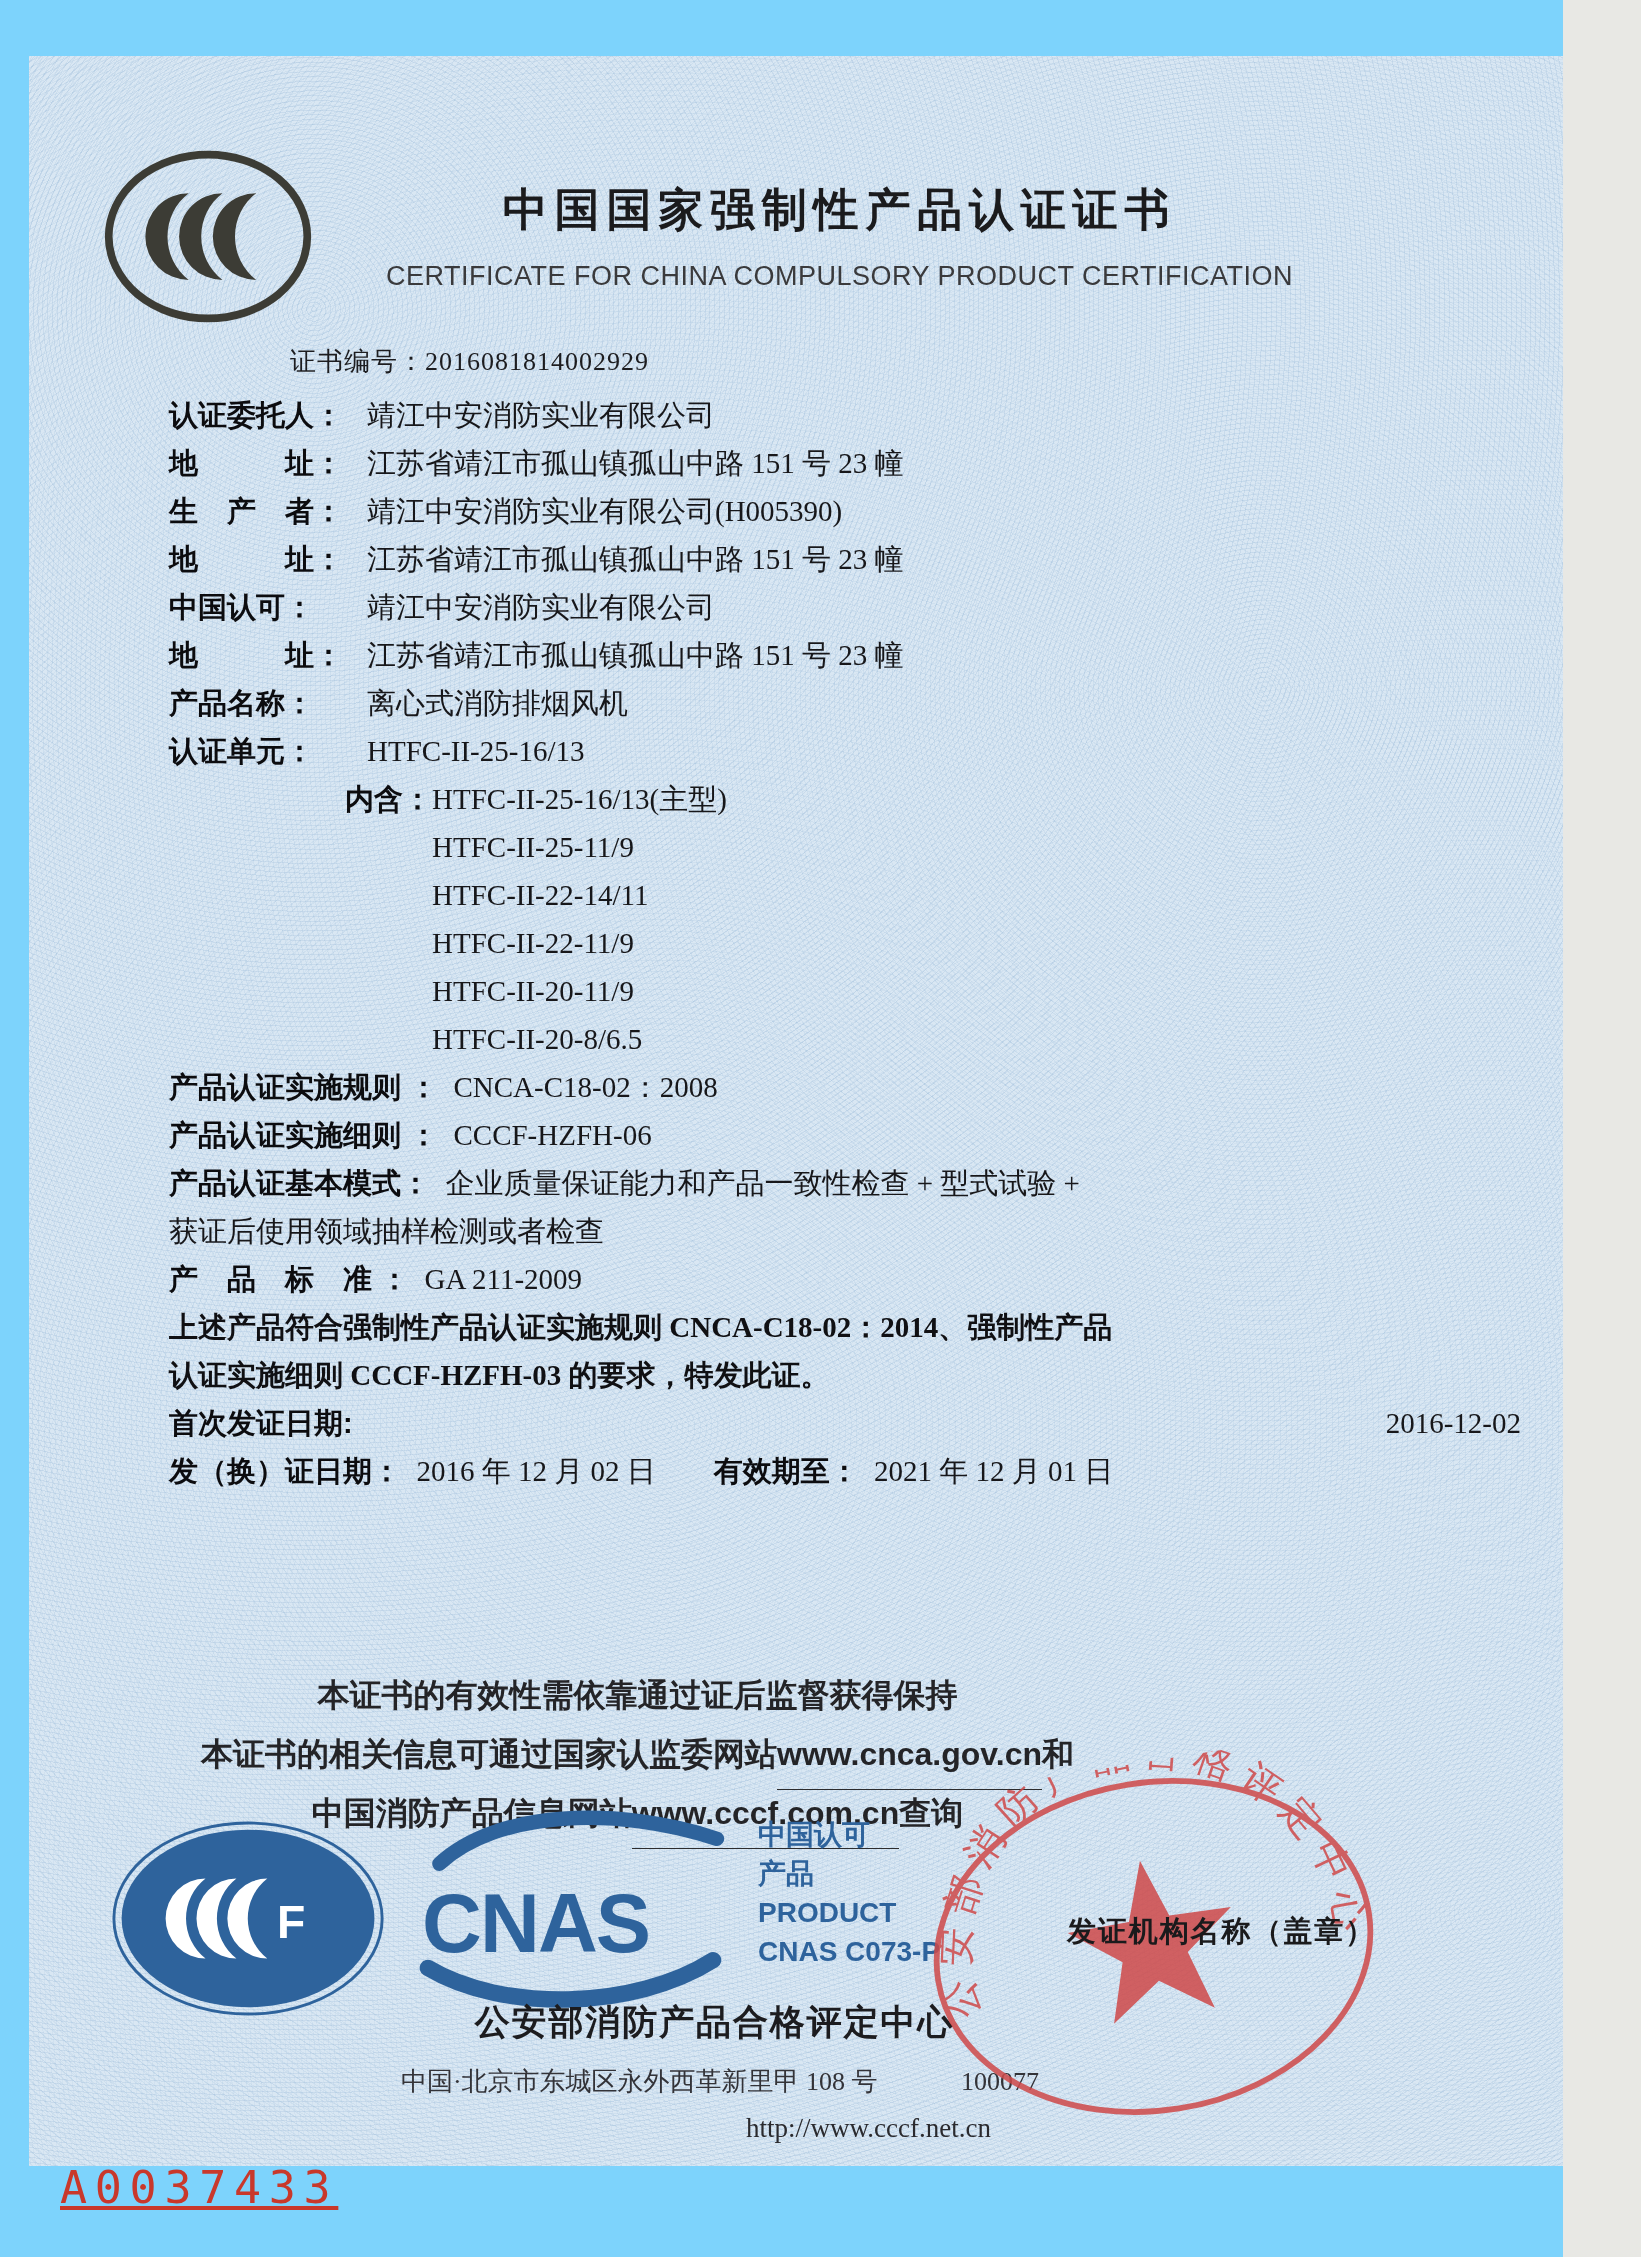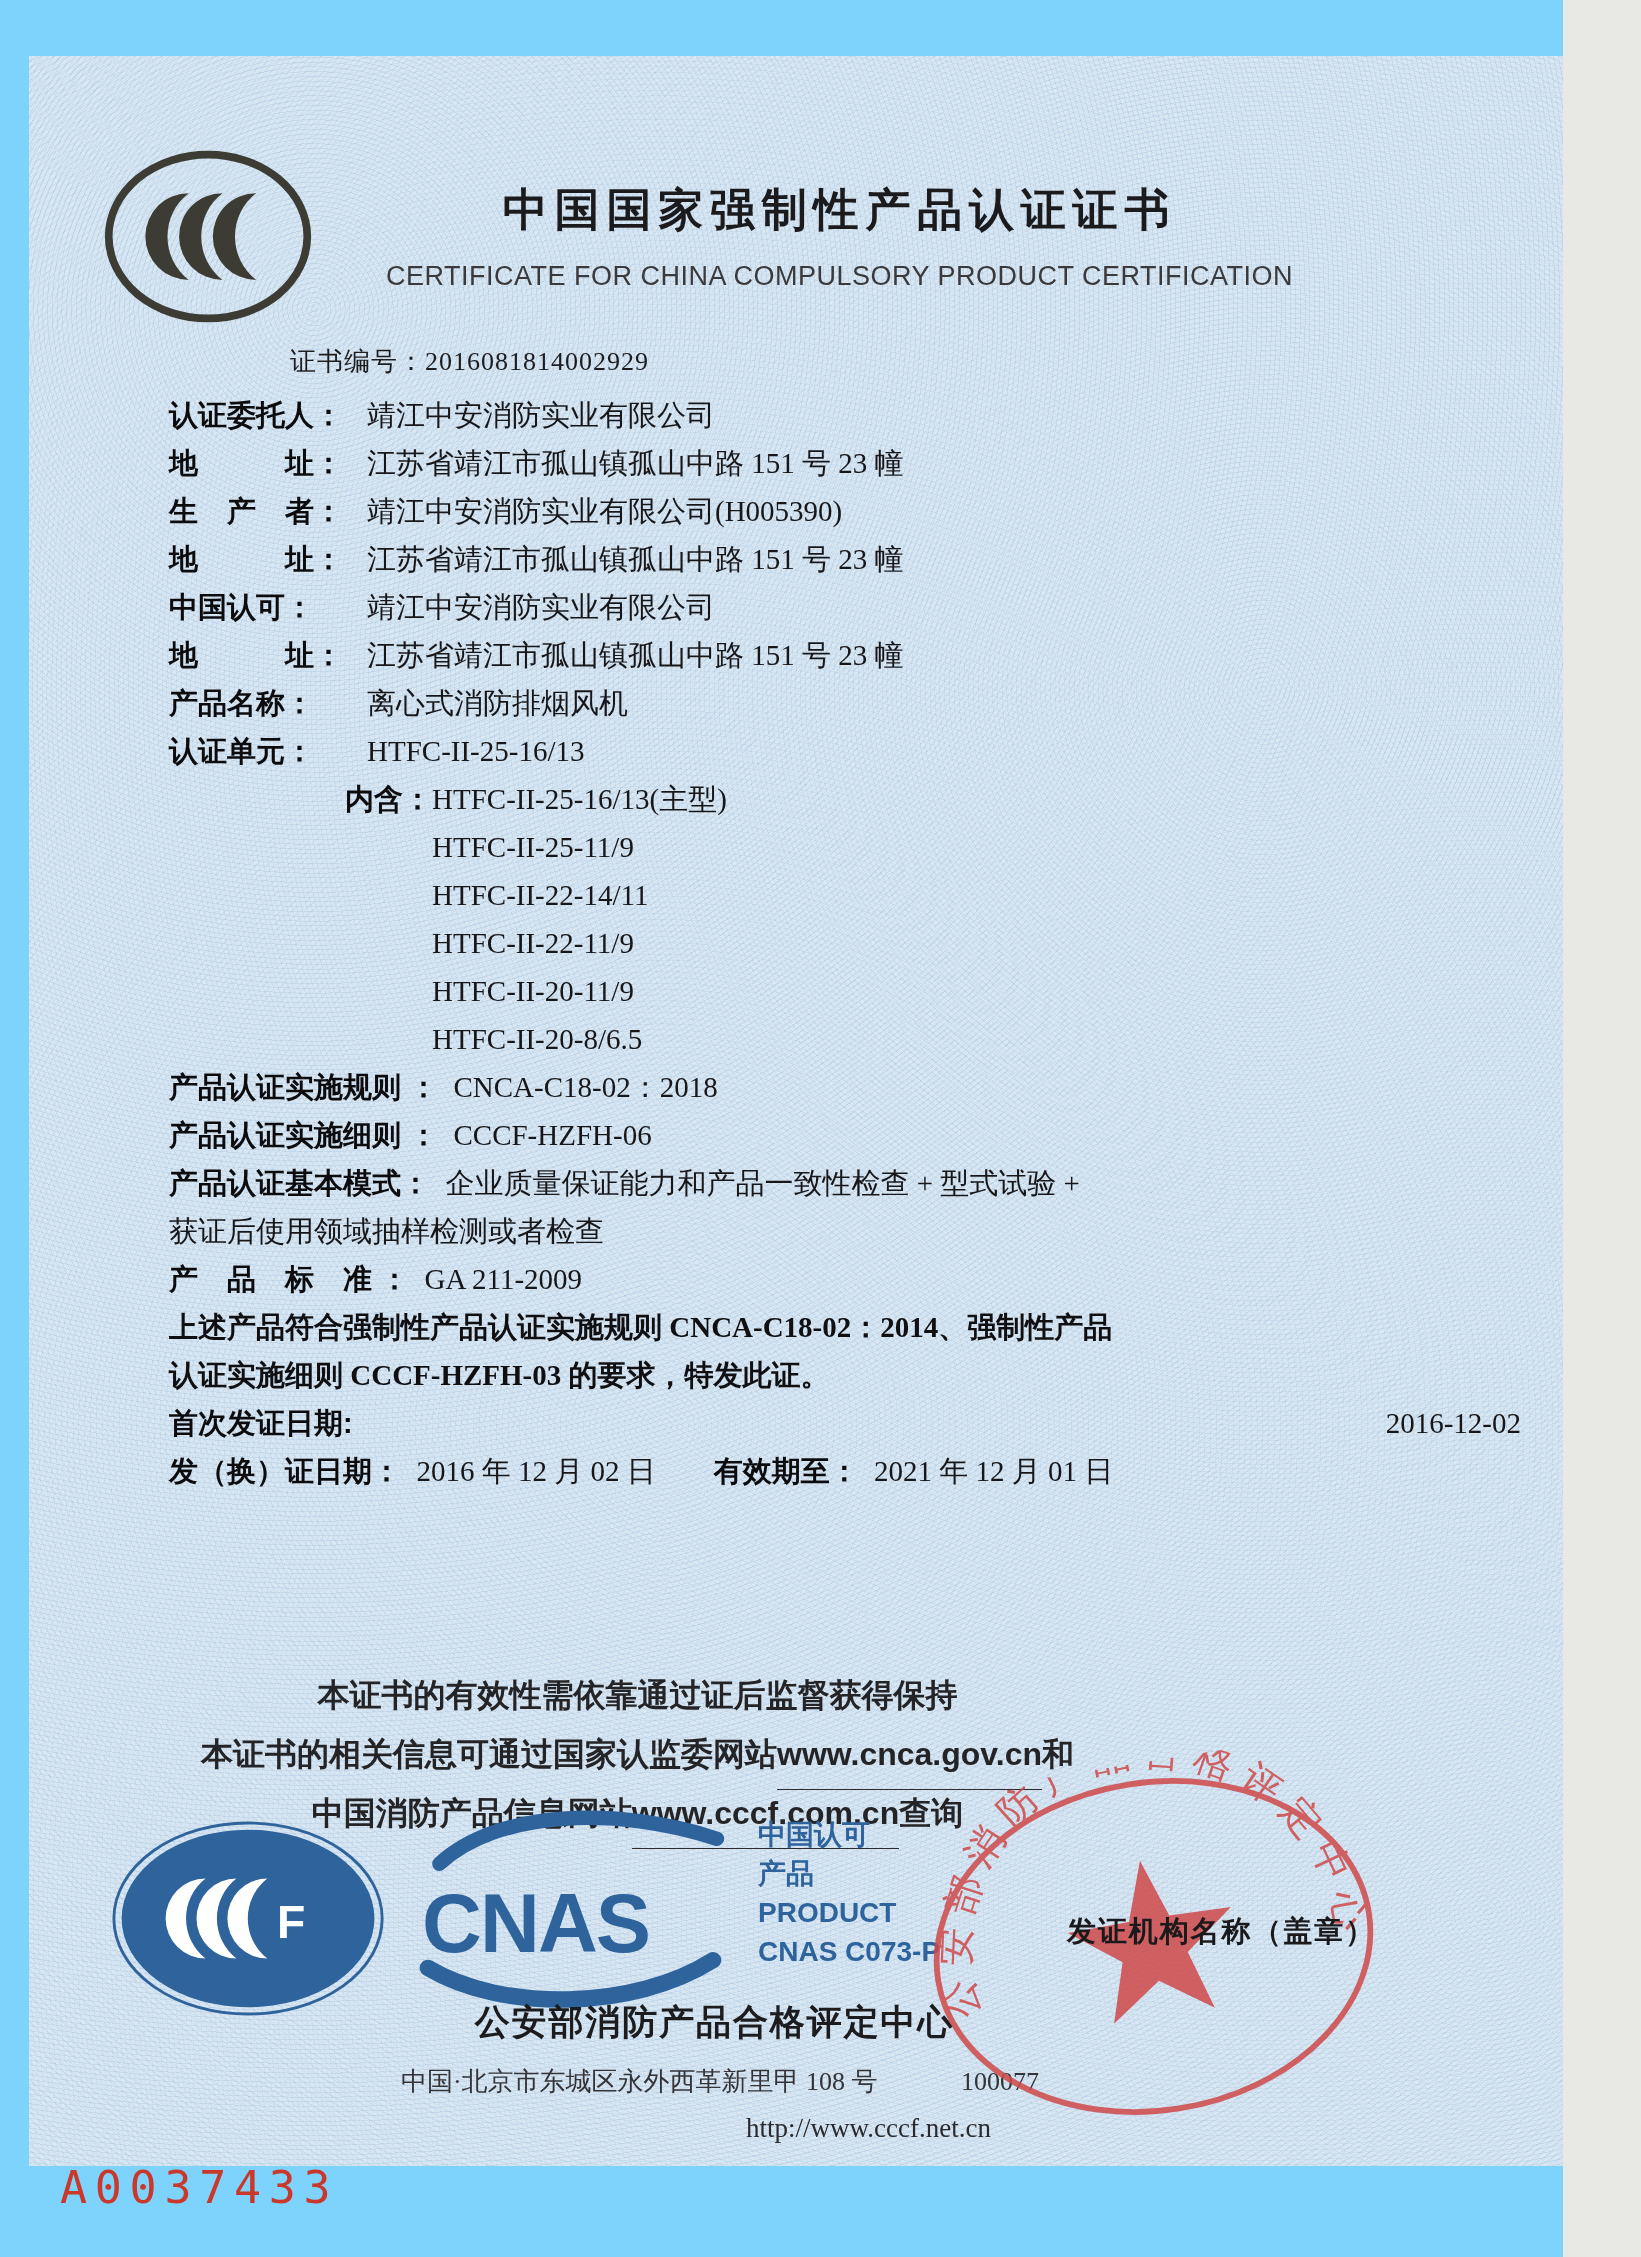--- a/index.html
+++ b/index.html
@@ -62,21 +62,21 @@
   .org-name{ position:absolute; left:0; top:1943px; width:1371px; text-align:center;
              font-family:"Liberation Sans","DejaVu Sans",sans-serif;
              font-size:35px; font-weight:700; color:#1c1c1f; letter-spacing:1.9px; }
   .org-addr{ position:absolute; left:0; top:2008px; width:1371px; text-align:center;
              font-size:26px; color:#333338;padding-left:11px; }
   .org-addr .postcode{ margin-left:77px; }
   .org-url{ position:absolute; left:0; top:2057px; width:1371px; text-align:center;
             transform:translateX(154px); font-size:27px; color:#2a2a2e; }
   .serial{ position:absolute; left:60px; top:2161px;
            font-family:"DejaVu Sans Mono","Liberation Mono",monospace;
-           font-size:45px; letter-spacing:7.7px; color:#c9382b; }
+           font-size:45px; letter-spacing:7.7px; color:#c9382b;text-decoration:underline; }
 </style>
 </head>
 <body>
 
 <div class="page">
   <div class="cert">
 
     <svg class="ccc-logo" width="232" height="188" viewBox="0 0 240 195">
       <ellipse cx="120" cy="97" rx="103" ry="85" fill="none" stroke="#3c3c35" stroke-width="8"></ellipse>
       <g fill="#3c3c35">
@@ -142,21 +142,21 @@
       </div>
       <div class="row">
         <span class="val model-indent">HTFC-II-20-11/9</span>
       </div>
       <div class="row">
         <span class="val model-indent">HTFC-II-20-8/6.5</span>
       </div>
 
       <div class="row">
         <span class="lbl-inline">产品认证实施规则 ：</span>
-        <span class="val">CNCA-C18-02：2018</span>
+        <span class="val">CNCA-C18-02：2008</span>
       </div>
       <div class="row">
         <span class="lbl-inline">产品认证实施细则 ：</span>
         <span class="val">CCCF-HZFH-06</span>
       </div>
       <div class="row">
         <span class="lbl-inline">产品认证基本模式：</span>
         <span class="val">企业质量保证能力和产品一致性检查 + 型式试验 +</span>
       </div>
       <div class="row">

